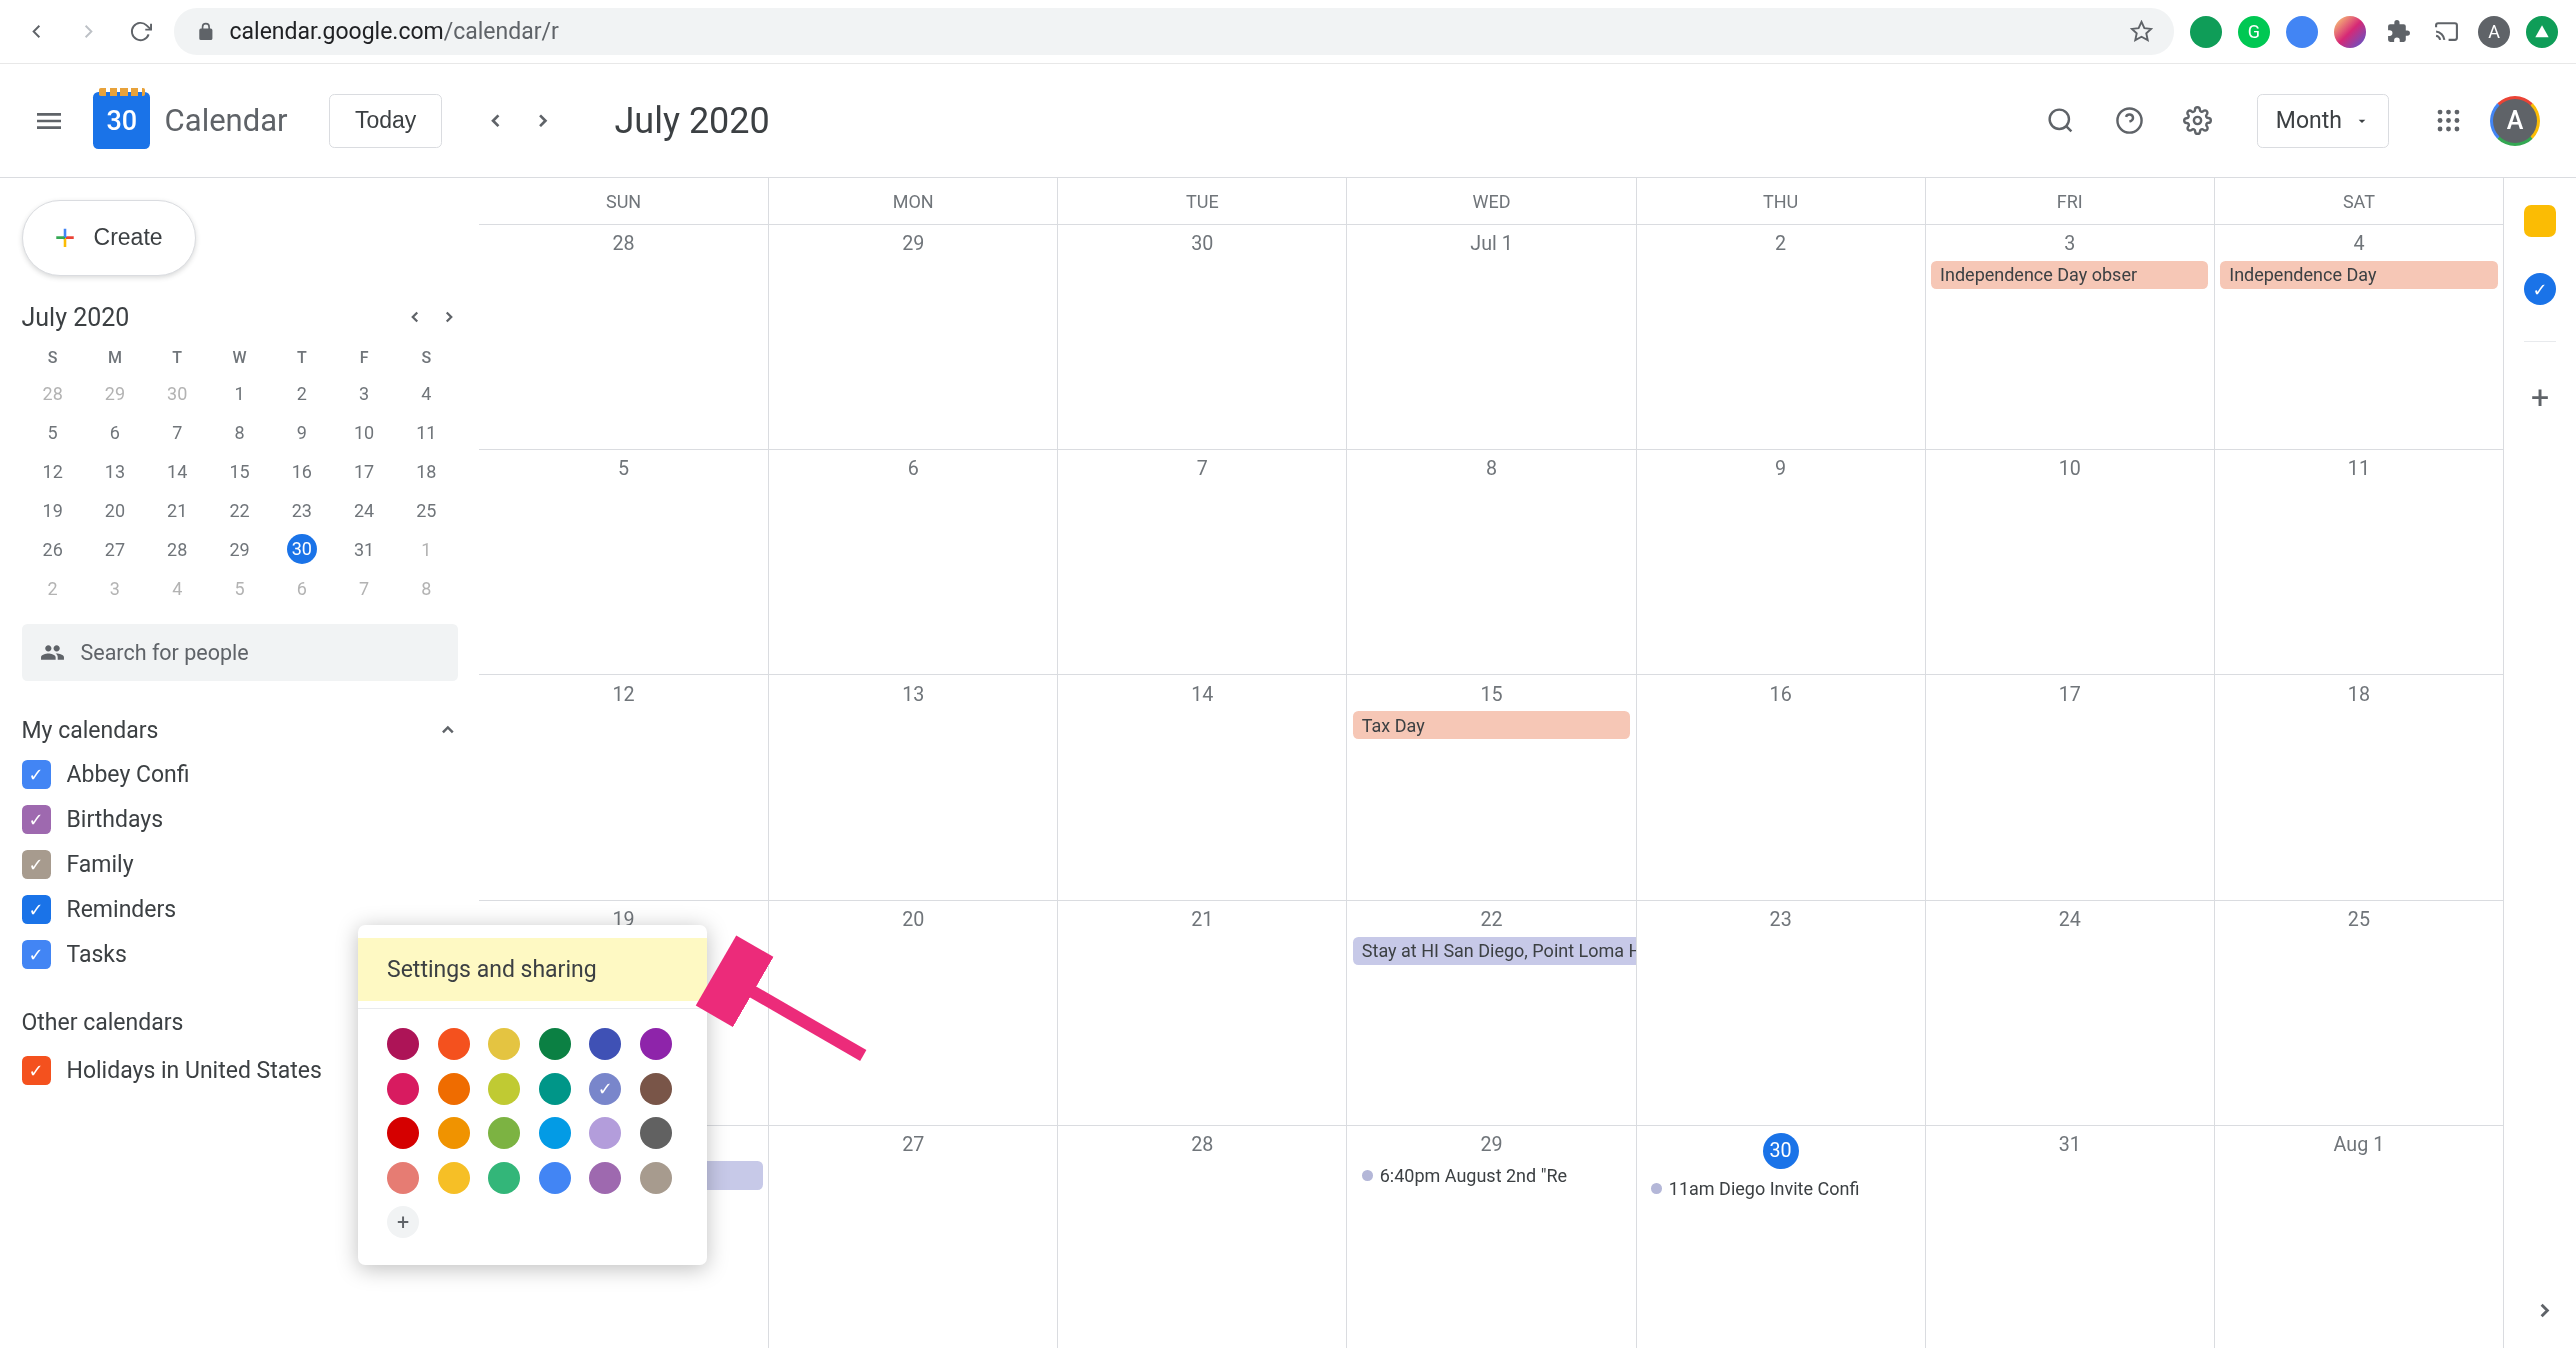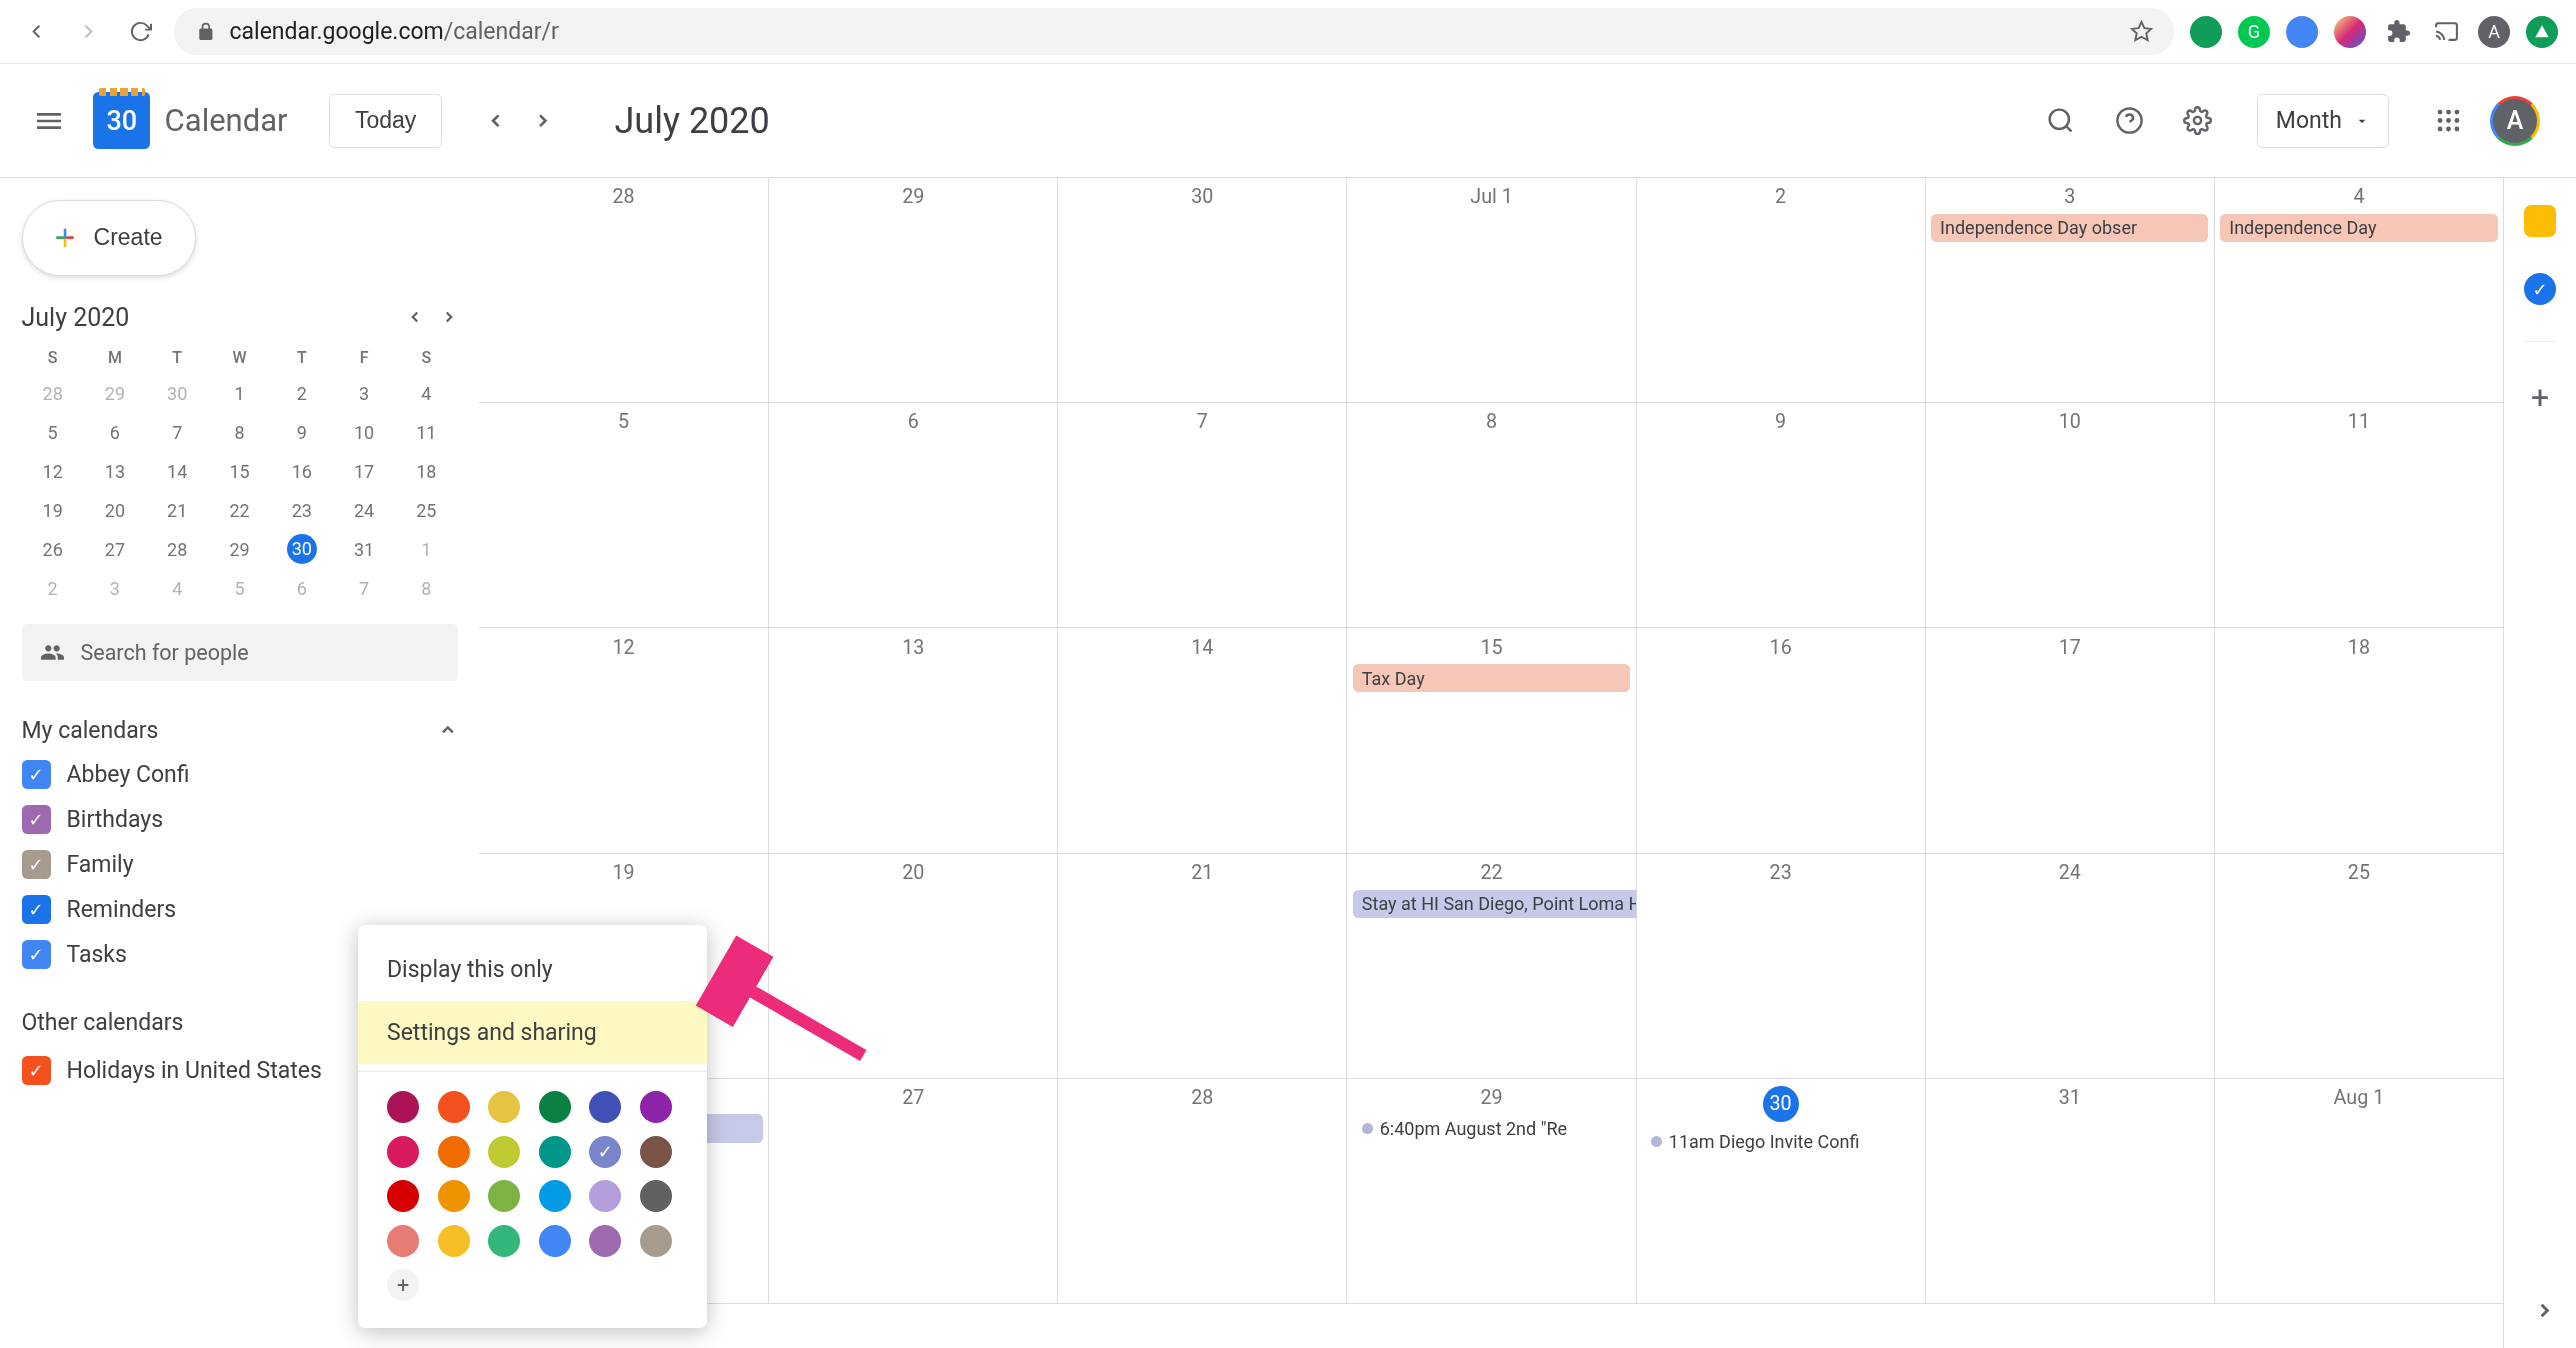--- a/index.html
+++ b/index.html
@@ -420,20 +420,29 @@
     <div class="cal-list" id="other-cals">
         <div class="cal-item">
           <div class="cal-check" style="background: rgb(244, 81, 30);">✓</div>
           <span>Holidays in United States</span>
         </div>
       </div>
   </div>
 
   <div class="main-area">
     <div class="grid-area">
+      <div class="weekday-row" id="weekday-row">
+          <div>SUN</div>
+          <div>MON</div>
+          <div>TUE</div>
+          <div>WED</div>
+          <div>THU</div>
+          <div>FRI</div>
+          <div>SAT</div>
+        </div>
       <div class="weeks" id="weeks">
           <div class="week">
             <div class="day-cell">
               <div class="day-num">28</div>
             </div>
             <div class="day-cell">
               <div class="day-num">29</div>
             </div>
             <div class="day-cell">
               <div class="day-num">30</div>
@@ -560,21 +569,20 @@
       <div class="rail-chevron">
         <svg width="23" height="23" viewBox="0 0 24 24" fill="none" stroke="currentColor" stroke-width="3">
             <path d="M9 18l6-6-6-6"></path>
           </svg>
       </div>
     </div>
   </div>
 </div>
 
 <div class="ctx-menu">
-  <div class="ctx-item">Display this only</div>
   <div class="ctx-item hover">Settings and sharing</div>
   <div class="ctx-divider"></div>
   <div class="color-grid" id="color-grid">
       <div class="color-dot" style="background: rgb(173, 20, 87);"></div>
       <div class="color-dot" style="background: rgb(244, 81, 30);"></div>
       <div class="color-dot" style="background: rgb(228, 196, 65);"></div>
       <div class="color-dot" style="background: rgb(11, 128, 67);"></div>
       <div class="color-dot" style="background: rgb(63, 81, 181);"></div>
       <div class="color-dot" style="background: rgb(142, 36, 170);"></div>
       <div class="color-dot" style="background: rgb(216, 27, 96);"></div>

